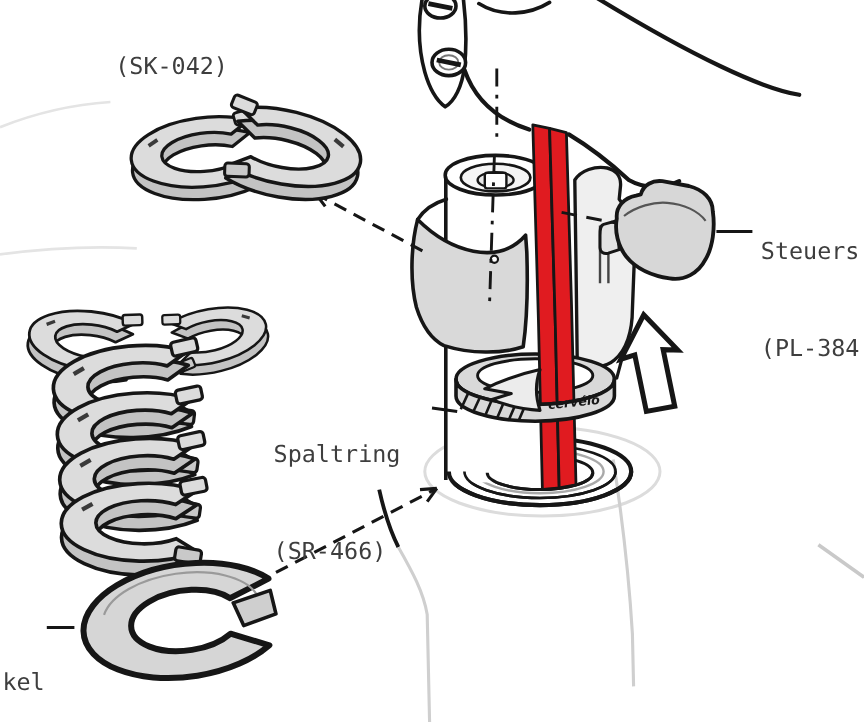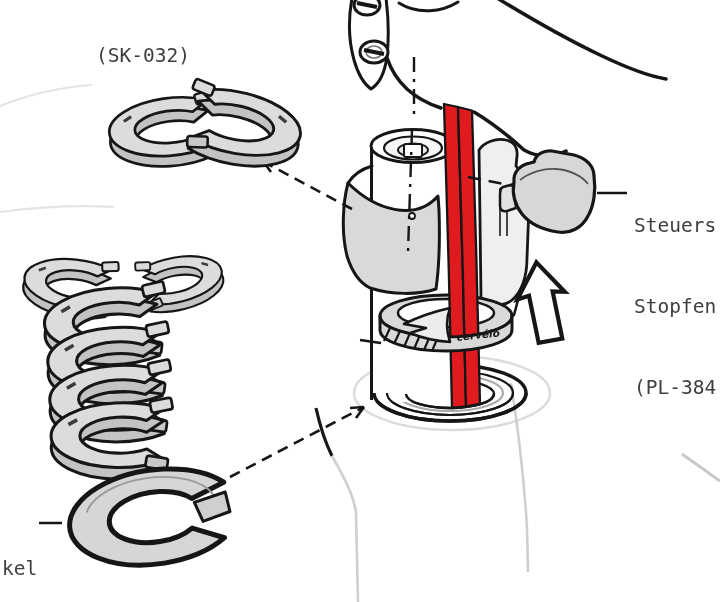--- a/index.html
+++ b/index.html
@@ -163,27 +163,30 @@
   </g>
 
   <g transform="rotate(-8 155 517)">
     <path d="M227.9,492.1 A86,47 0 1 0 220.9,547.2 L190.2,533.1 A46,25 0 1 1 194,503.8 Z" fill="#d6d6d6" stroke="#161616" stroke-width="5" stroke-linejoin="round"></path>
     <path d="M88,503 A66,34 0 0 1 216,503" fill="none" stroke="#9a9a9a" stroke-width="1.8"></path>
     <path d="M196,508 L228,502 L230,522 L202,528 Z" fill="#cfcfcf" stroke="#161616" stroke-width="3" stroke-linejoin="round"></path>
   </g>
 </svg>
 
 <div class="lbl" style="left:96px;top:-12px">
-  <span>(SK-032)</span>
+  <span>(SK-042)</span>
 </div>
 
+<div class="lbl" style="left:228px;top:311px">
+  <span>Spaltring</span>
+  <span>(SR-466)</span>
+</div>
 
-<div class="lbl" style="left:634px;top:158px">
+<div class="lbl" style="left:634px;top:142px">
   <span>Steuers</span>
-  <span>Stopfen</span>
   <span>(PL-384</span>
 </div>
 
 <div class="lbl" style="left:2px;top:501px">
   <span>kel</span>
 </div>
 
 </div>
 
 </body></html>

